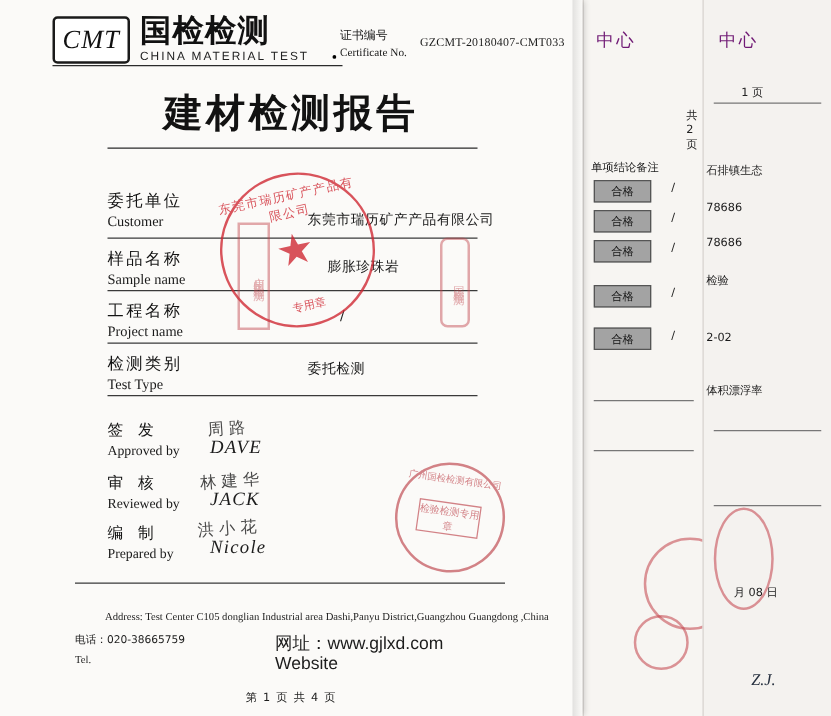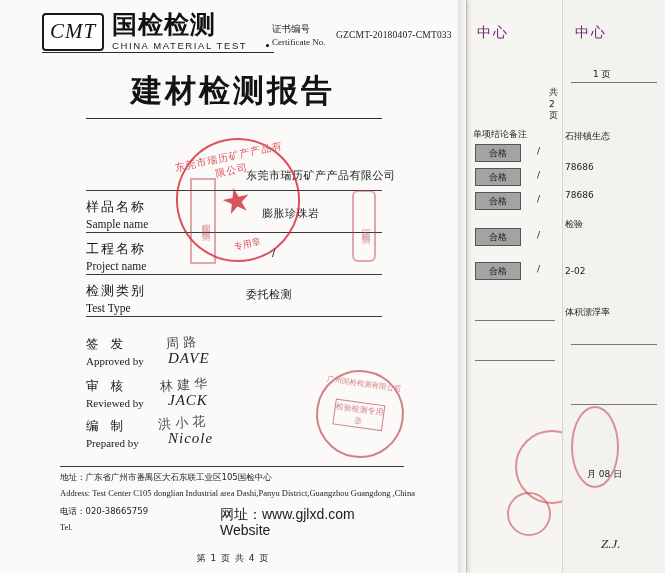--- a/index.html
+++ b/index.html
@@ -418,20 +418,24 @@
     <div class="cert-no-block">
       <div class="cn">证书编号</div>
       <div class="en">Certificate No.</div>
     </div>
     <div class="cert-dot"></div>
     <div class="cert-no-value">GZCMT-20180407-CMT033</div>
 
     <div class="doc-title">建材检测报告</div>
     <div class="title-underline"></div>
 
+    <div class="field" style="top:152px;">
+      <div class="cn">委托单位</div>
+      <div class="en">Customer</div>
+    </div>
     <div class="field-val" style="left:246px; top:168px;">东莞市瑞历矿产产品有限公司</div>
     <div class="field-line" style="top:190px;"></div>
 
     <div class="field" style="top:198px;">
       <div class="cn">样品名称</div>
       <div class="en">Sample name</div>
     </div>
     <div class="field-val" style="left:262px; top:206px;">膨胀珍珠岩</div>
     <div class="field-line" style="top:232px;"></div>
 
@@ -478,24 +482,21 @@
 
     <div class="stamp" id="stamp-round2">
       <div class="ring-text">广州国检检测有限公司</div>
       <div class="inner-box">检验检测专用章</div>
     </div>
 
     <div class="stamp-vert" id="stamp-vert-1">广州国检检测</div>
     <div class="stamp-vert" id="stamp-vert-2">国检检测</div>
 
     <div class="footer-rule"></div>
-    <div class="footer-line" style="top:472px;">
-      <span class="cn">地址：广东省广州市番禺区大石东联工业区105国检中心</span>
-    </div>
-    <div class="footer-line" style="top:488px;">
+    <div class="footer-line" style="top:488px;margin-left:24px;">
       <span class="en">Address: Test Center C105 donglian Industrial area Dashi,Panyu District,Guangzhou Guangdong ,China</span>
     </div>
     <div class="footer-line" style="top:506px;">
       <span class="cn">电话：020-38665759</span>
     </div>
     <div class="footer-right" style="left:208px; top:506px;">
       <span class="cn">网址：www.gjlxd.com</span>
     </div>
     <div class="footer-line" style="top:522px;">
       <span class="en">Tel.</span>

